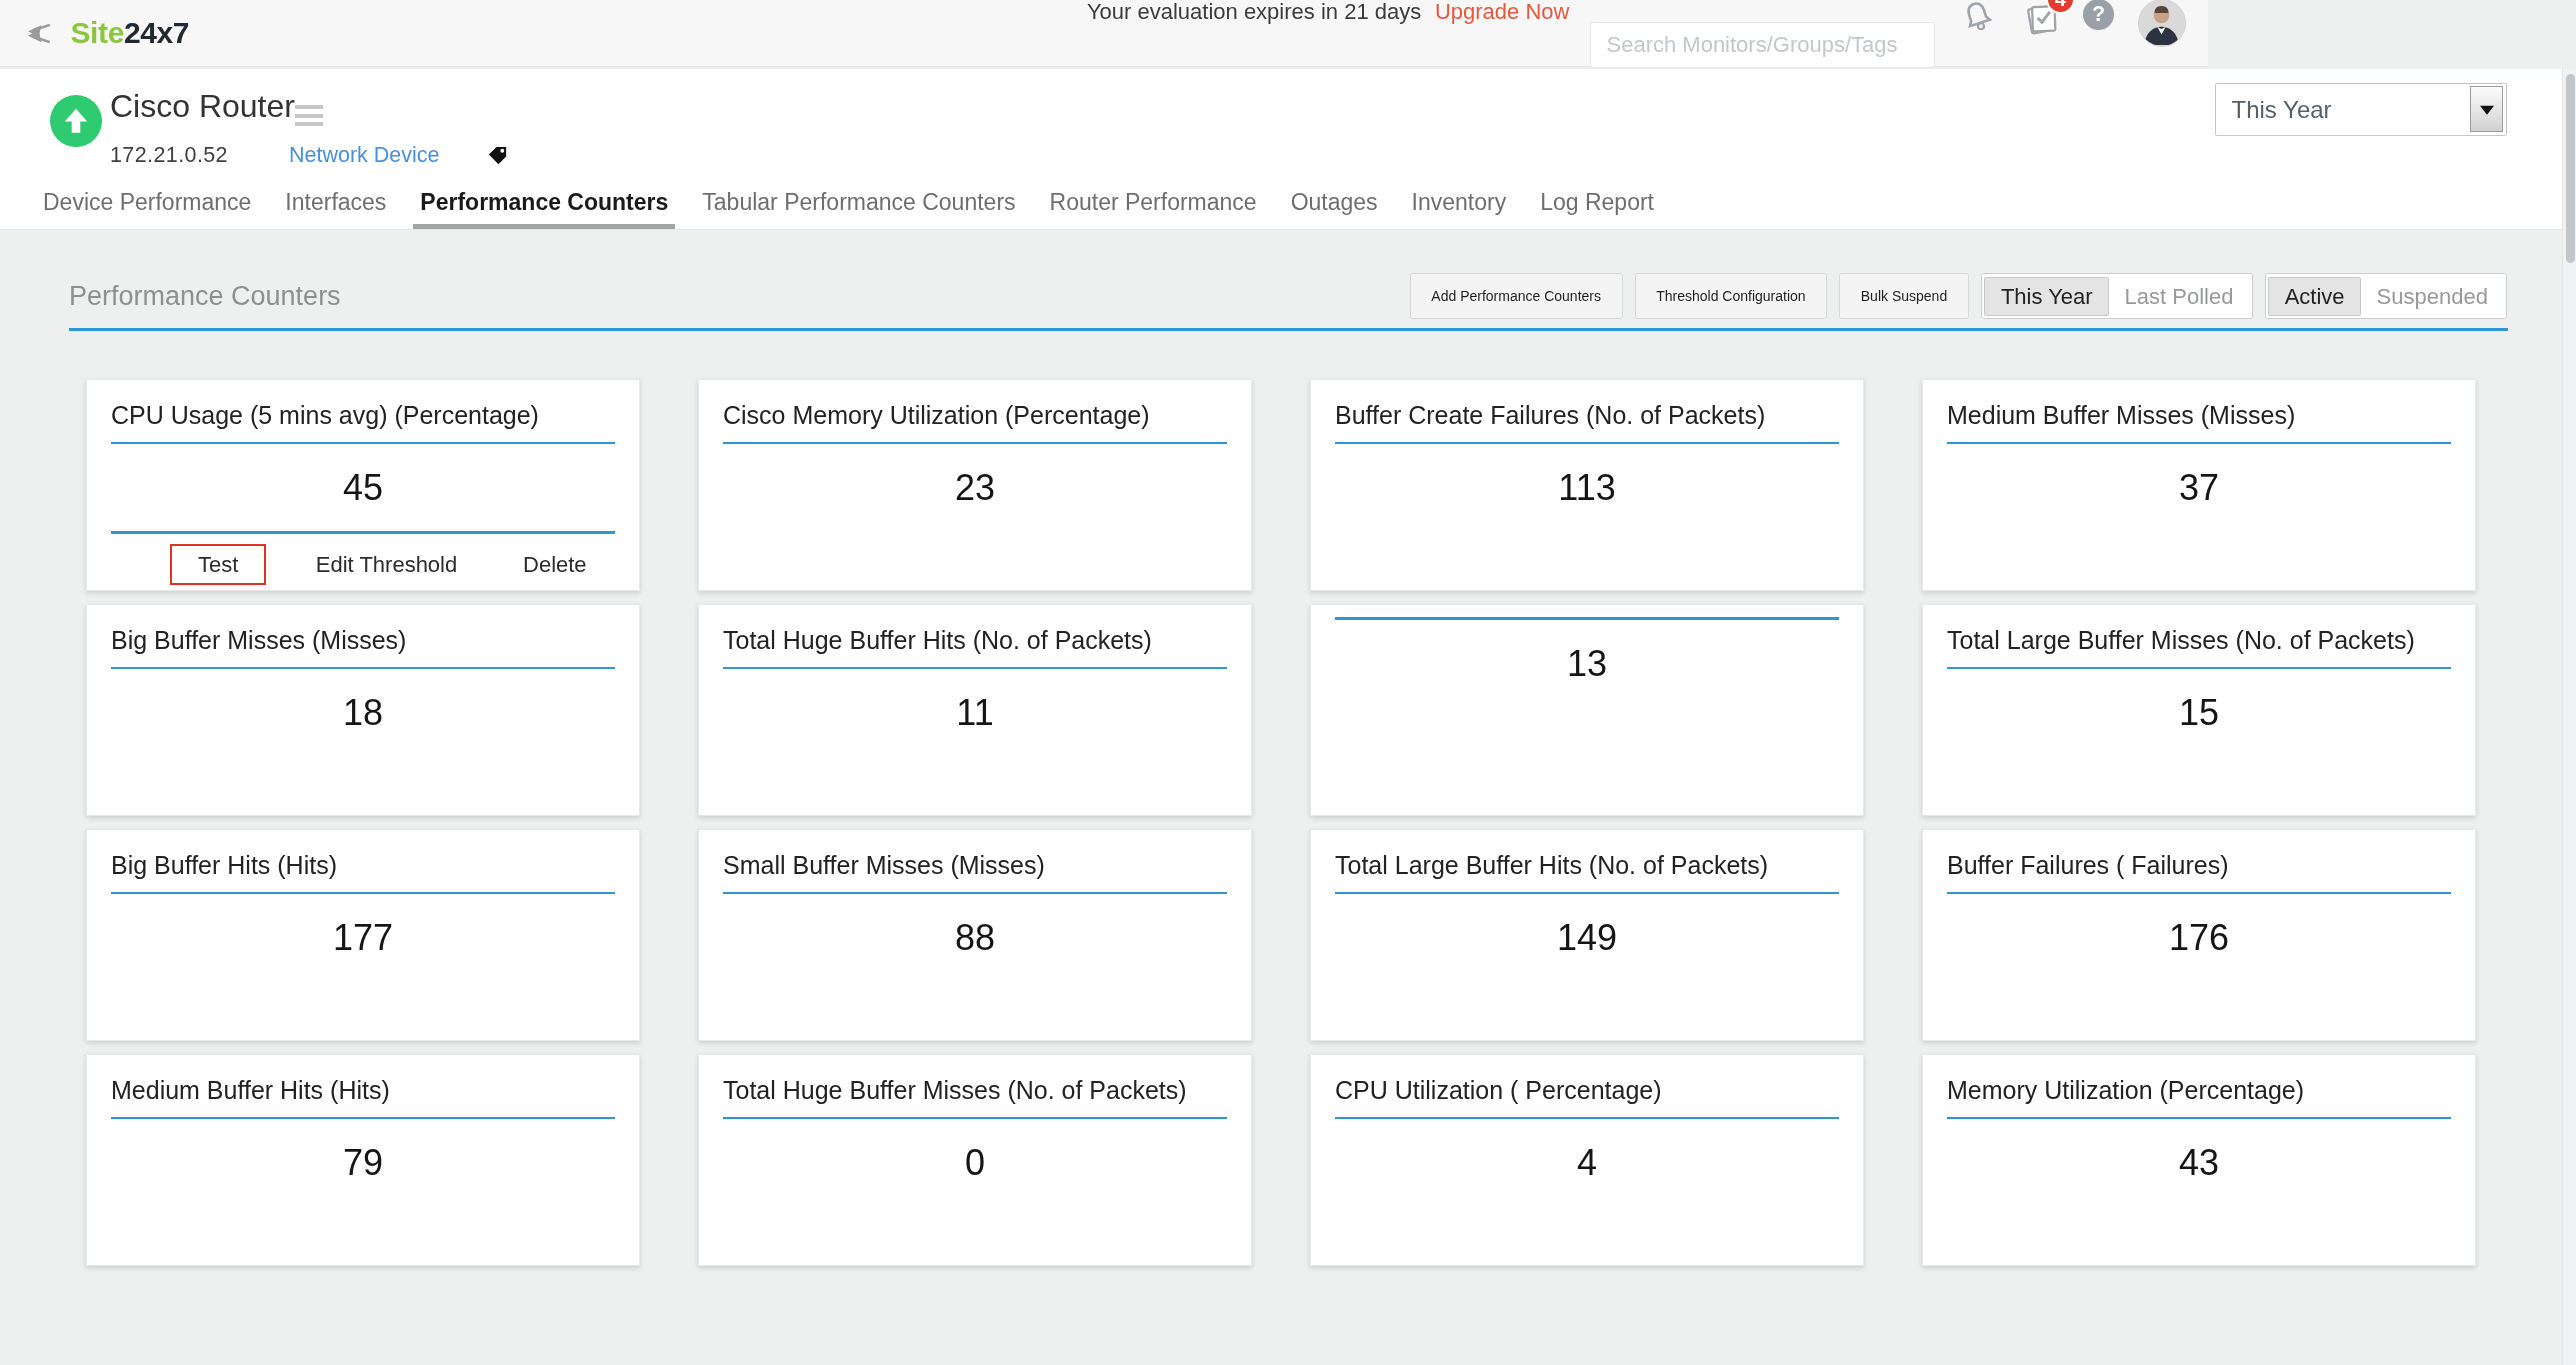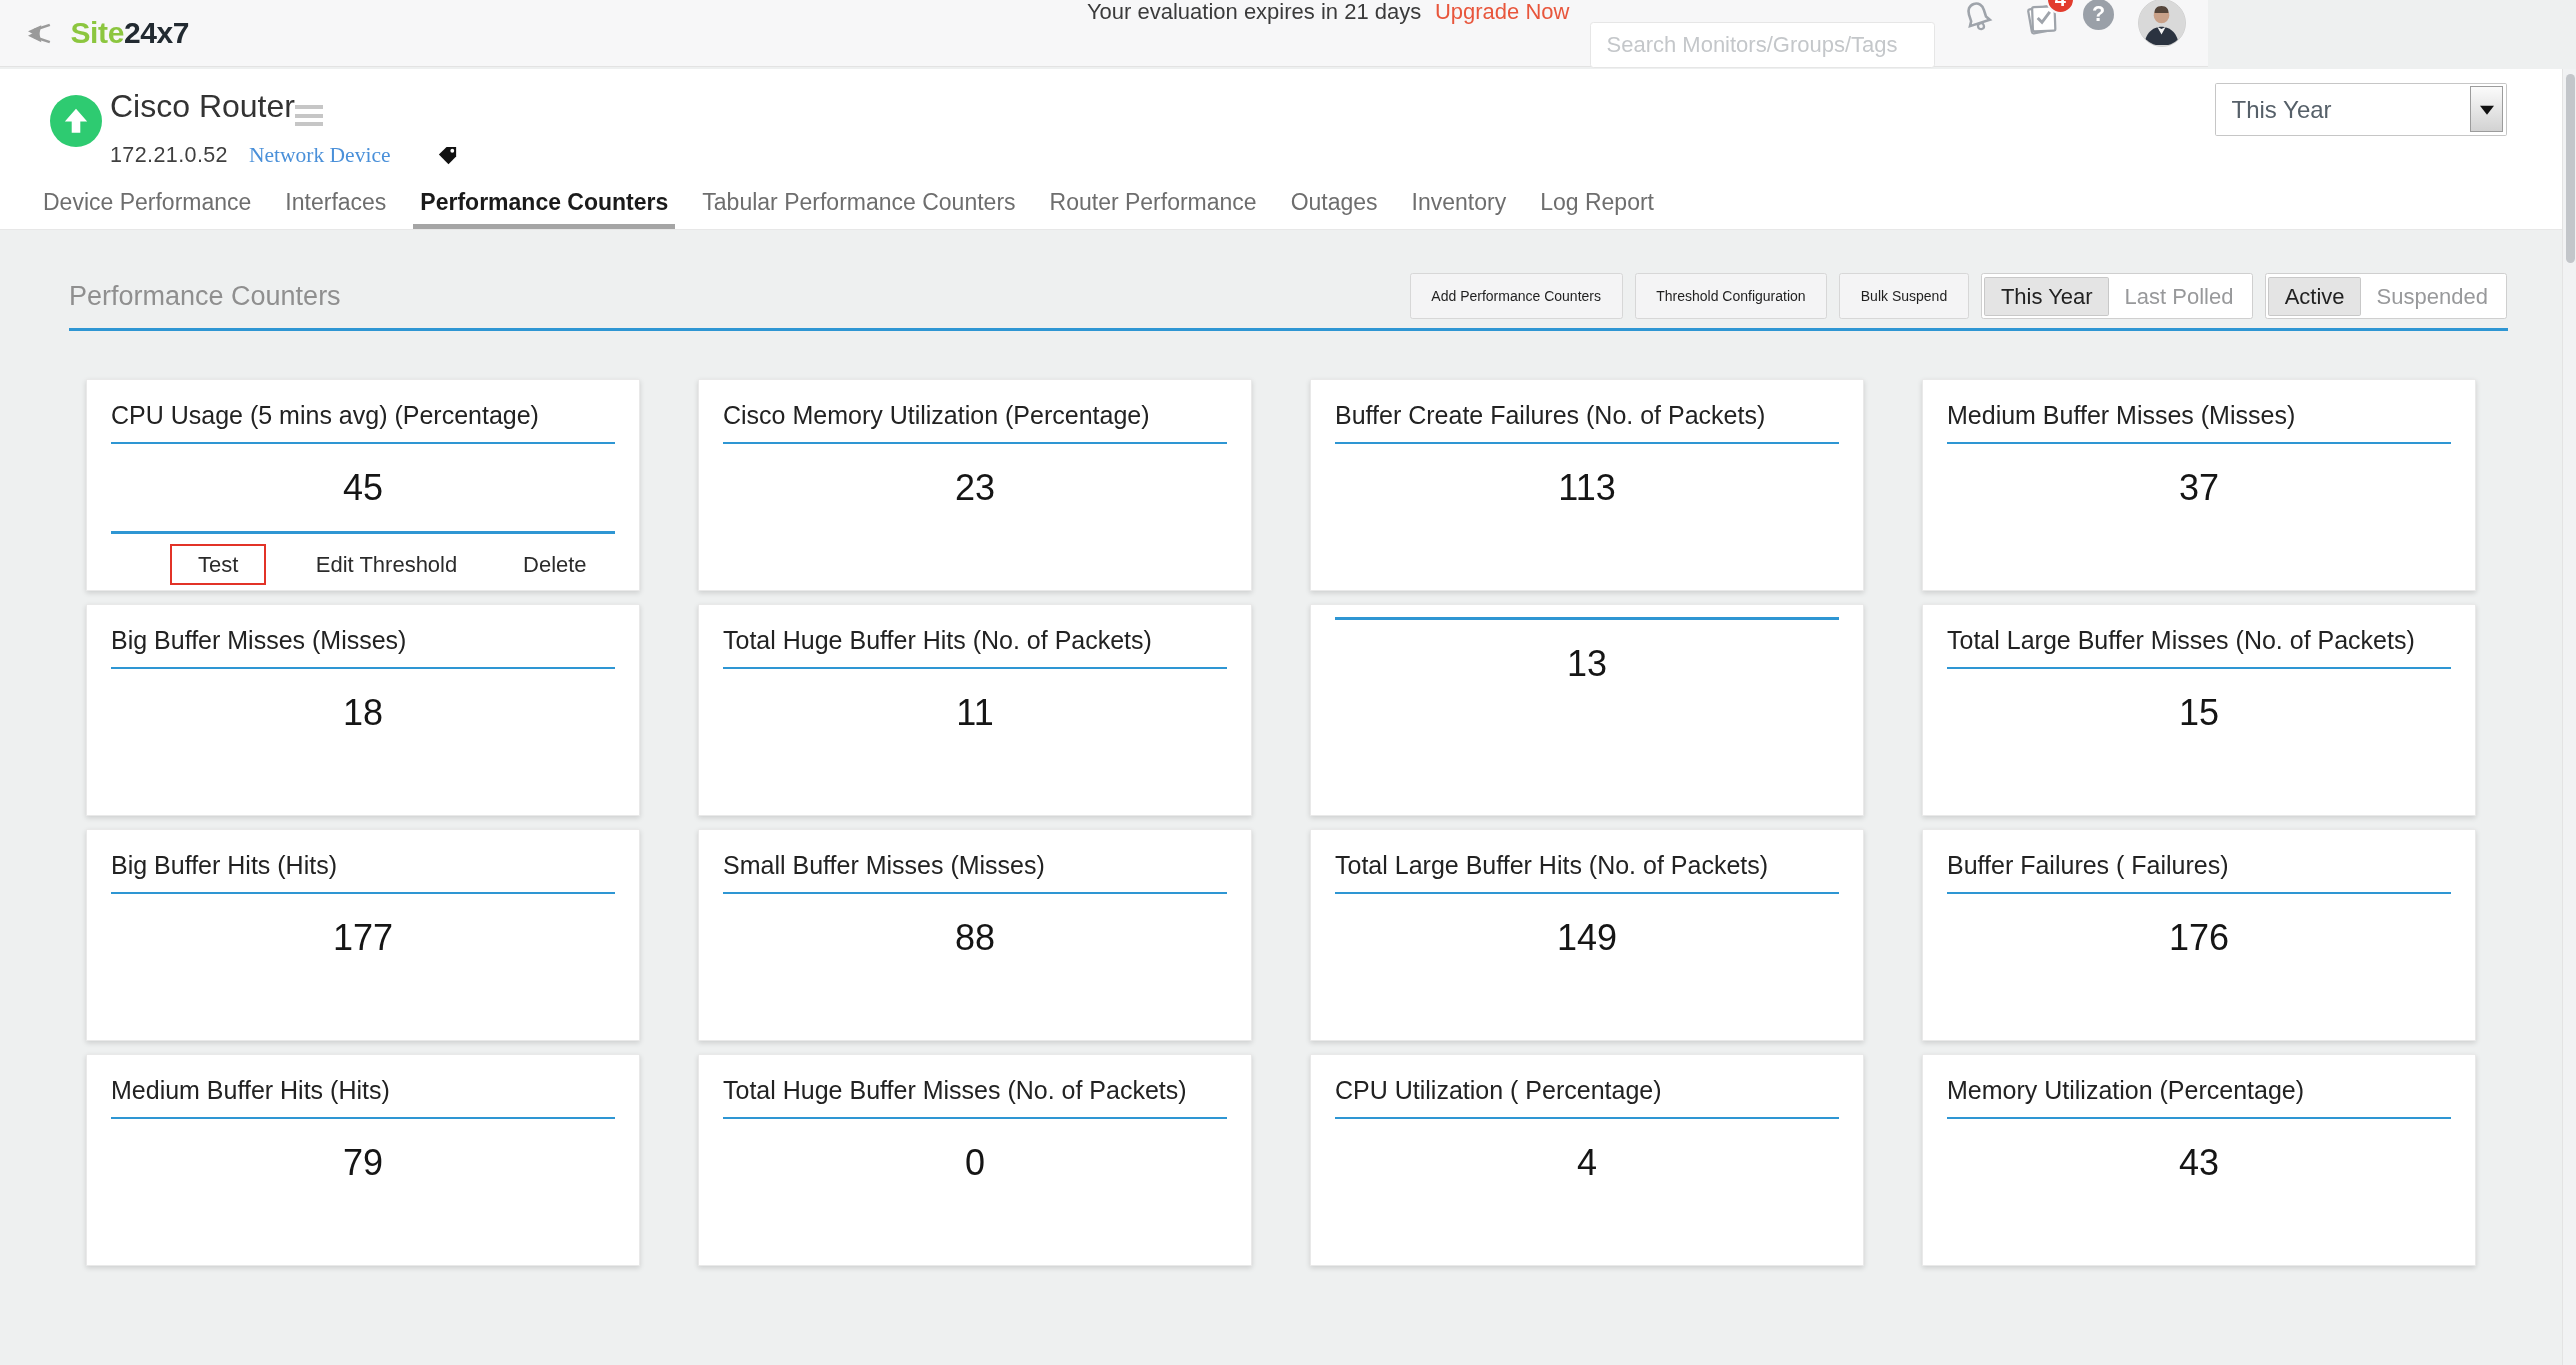--- a/index.html
+++ b/index.html
@@ -33,21 +33,21 @@
   
   .mon-header { position:absolute; left:0; top:69px; width:2576px; height:161px; background:#fff;
                 border-bottom:0.9px solid #e7e7e7; }
   .status-circle { position:absolute; left:50px; top:26px; width:52px; height:52px; border-radius:50%;
                    background:#2ecb71; display:flex; align-items:center; justify-content:center; }
   .mon-title { position:absolute; left:110px; top:19px; font-size:32px; color:#333; font-weight:400;text-align:right; }
   .hamburger { position:absolute; left:295px; top:36px; width:27.5px; cursor:pointer; }
   .hamburger div { height:4.3px; background:#c6c6c6; margin-bottom:4.3px; }
   .mon-sub { position:absolute; left:110px; top:74px; display:flex; align-items:center; }
   .mon-ip { font-size:21.5px; color:#3f3f3f; font-weight:500; letter-spacing:0.4px; }
-  .mon-type { font-size:21.5px; color:#4a90d9; margin-left:21px; text-decoration:none; cursor:pointer;font-family:Liberation Serif, serif; }
+  .mon-type { font-size:21.5px; color:#4a90d9; margin-left:61px; text-decoration:none; cursor:pointer; }
   .tag-ic { margin-left:46px; cursor:pointer; }
 
   .time-select { position:absolute; right:69px; top:13.7px; width:292px; height:53px; background:#fff;
                  border:0.9px solid #c6c6c6; border-radius:1.7px; cursor:pointer; }
   .time-select .val { position:absolute; left:15.5px; top:0; line-height:52px; font-size:24px; color:#566069; }
   .time-select .arrow-btn { position:absolute; right:2.6px; top:2.6px; width:33px; height:46px;
                  background:linear-gradient(#fbfbfb,#d2d2d2); border:0.9px solid #9c9c9c; }
   .time-select .arrow-btn::after { content:""; position:absolute; left:50%; top:50%;
                  transform:translate(-50%,-35%); border-left:7.7px solid transparent;
                  border-right:7.7px solid transparent; border-top:9.4px solid #111; }

